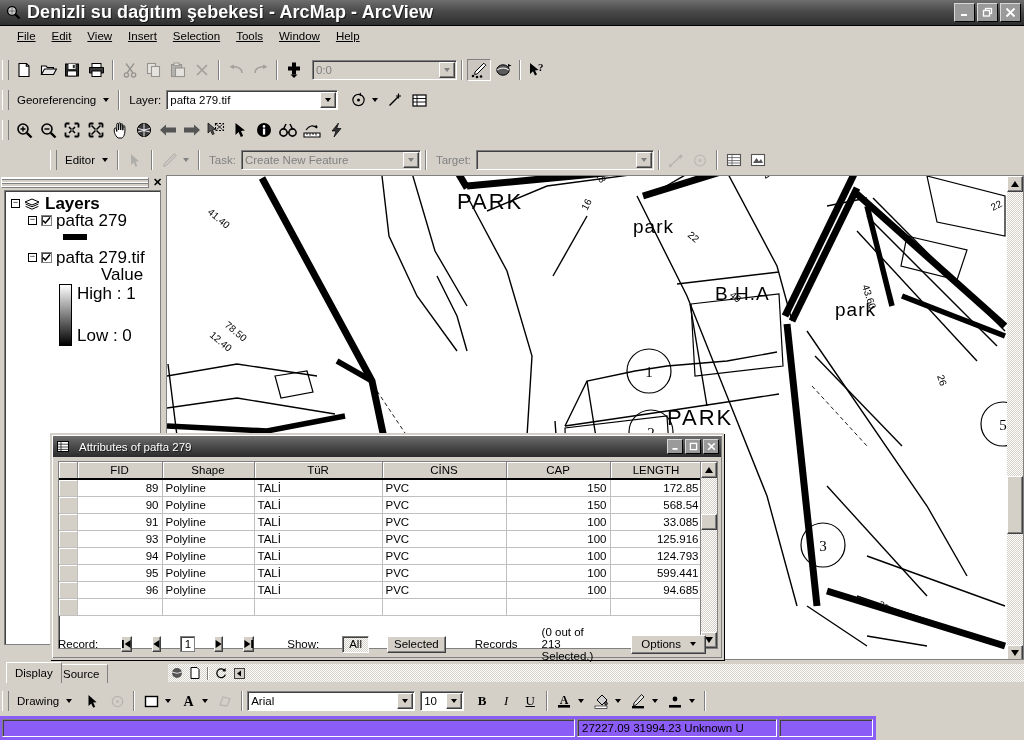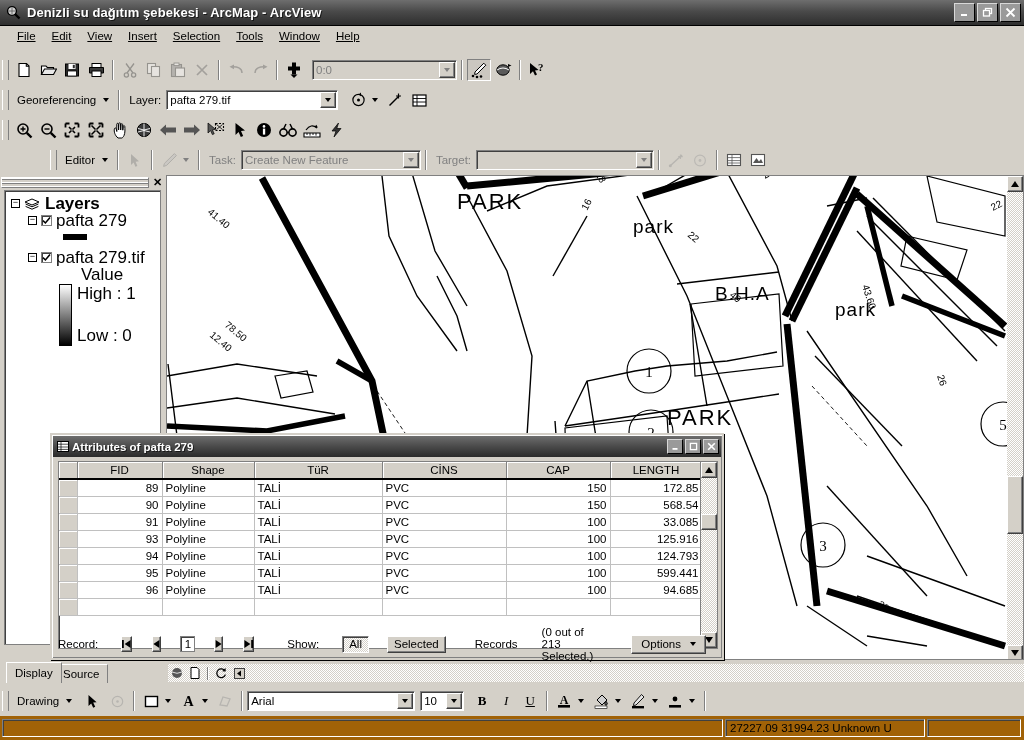--- a/index.html
+++ b/index.html
@@ -15,21 +15,21 @@
   
   .titlebar {
     height:26px; display:flex; align-items:center;
     background:linear-gradient(180deg,#6e6e6e 0%,#4a4a4a 45%,#2e2e2e 100%);
     color:#fff; padding:0 3px 0 5px; border-bottom:1px solid #000;
   }
   .tb-icon {
     width:17px; height:17px; margin-right:5px; flex:0 0 auto;
     display:flex; align-items:center; justify-content:center; font-size:12px;
   }
-  .tb-title { font-size:13px; font-weight:bold; white-space:nowrap; letter-spacing:.1px;
+  .tb-title { font-size:18px; font-weight:bold; white-space:nowrap; letter-spacing:.1px;
               text-shadow:1px 1px 0 rgba(0,0,0,.6); }
   .tb-spacer { flex:1 1 auto; }
   .tb-btns { display:flex; gap:2px; }
   .tb-btn {
     width:21px; height:19px; background:#9a9a9a;
     border:1px solid #000; border-top-color:#d8d8d8; border-left-color:#d8d8d8;
     display:flex; align-items:center; justify-content:center;
     color:#fff; font-size:11px; font-weight:bold; line-height:1;
   }
   .tb-btn svg { display:block; }
@@ -123,21 +123,21 @@
   .sb-thumb { position:absolute; left:0; width:16px; height:58px; background:#d4d0c8;
       border:1px solid #fff; border-right-color:#404040; border-bottom-color:#404040;
       box-shadow:inset -1px -1px 0 #808080; }
 
   
   .attrwin { position:absolute; left:50px; top:433px; width:674px; height:227px;
              background:#d4d0c8; border:2px solid #d4d0c8;
              box-shadow:1px 1px 0 #000, inset 1px 1px 0 #fff, inset -1px -1px 0 #808080; }
   .attr-title { height:21px; margin:1px; display:flex; align-items:center; padding:0 2px 0 4px;
       background:linear-gradient(180deg,#6e6e6e 0%,#4a4a4a 50%,#2b2b2b 100%); color:#fff; }
-  .attr-title .t { font-size:11.5px; font-weight:bold; margin-left:3px; flex:1 1 auto; white-space:nowrap;
+  .attr-title .t { font-size:11.5px; font-weight:normal; margin-left:10px; flex:1 1 auto; white-space:nowrap;
                    text-shadow:1px 1px 0 rgba(0,0,0,.6); }
   .attr-btns { display:flex; gap:2px; }
   .attr-btn { width:16px;height:15px; background:#9a9a9a; border:1px solid #000;
               border-top-color:#d8d8d8; border-left-color:#d8d8d8;
               display:flex; align-items:center; justify-content:center; color:#fff; font-weight:bold;
               font-size:10px; line-height:1; }
   .grid-outer { position:absolute; left:6px; top:26px; width:660px; height:188px; background:#fff;
                 border:1px solid #808080; box-shadow:inset 1px 1px 0 #404040; display:flex; }
   .grid { flex:1 1 auto; overflow:hidden; }
   table.at { border-collapse:collapse; width:100%; table-layout:fixed; font-size:11.5px; }
@@ -182,21 +182,21 @@
          font-size:11.5px; background:#d4d0c8; border:1px solid #fff; border-bottom:none;
          border-right-color:#808080; }
   .tab.active { top:0; height:21px; border-top-color:#fff; font-weight:normal; z-index:2; }
   .tab.inactive { background:#d4d0c8;text-align:right; }
   .mini-bar { position:absolute; left:168px; top:664px; width:856px; height:18px;
       background:repeating-conic-gradient(#fff 0% 25%, #d4d0c8 0% 50%) 0 0/2px 2px;
       display:flex; align-items:center; }
 
   .drawbar { position:absolute; left:0; top:688px; width:1024px; height:26px; background:#d4d0c8;
              display:flex; align-items:center; }
-  .statusbar { position:absolute; left:0; top:716px; width:1024px; height:24px; background:#a16207;
+  .statusbar { position:absolute; left:0; top:716px; width:876px; height:24px; background:#8b5cf6;
                display:flex; align-items:center;text-align:right; }
   .status-cell { height:18px; border:1px solid #808080; border-right-color:#fff; border-bottom-color:#fff;
                  box-shadow:inset 1px 1px 0 #404040; display:flex; align-items:center;
                  padding:0 4px; font-size:11.5px; }
 </style>
 </head>
 <body>
 
 <div id="app">
 
@@ -594,21 +594,21 @@
 
         <div class="tnode" style="padding-left:21px;margin-top:4px;">
           <span class="expander">−</span>
           <span class="chk">
             <svg width="9" height="9" viewBox="0 0 9 9">
                 <path d="M1 4.6 L3.4 7 L8 1.4" stroke="#000" stroke-width="1.5" fill="none"></path>
               </svg>
           </span>
           <span class="tlabel-node">pafta 279.tif</span>
         </div>
-        <div class="tnode" style="padding-left:74px;align-items:center;">
+        <div class="tnode" style="padding-left:94px;align-items:center;">
           <span class="tlabel-node">Value</span>
         </div>
         <div style="display:flex;align-items:flex-start;padding-left:52px;margin-top:1px;">
           <span class="ramp"></span>
           <span style="display:flex;flex-direction:column;justify-content:space-between;height:62px;margin-left:5px;">
             <span class="tlabel-node">High : 1</span>
             <span class="tlabel-node">Low : 0</span>
           </span>
         </div>
 

